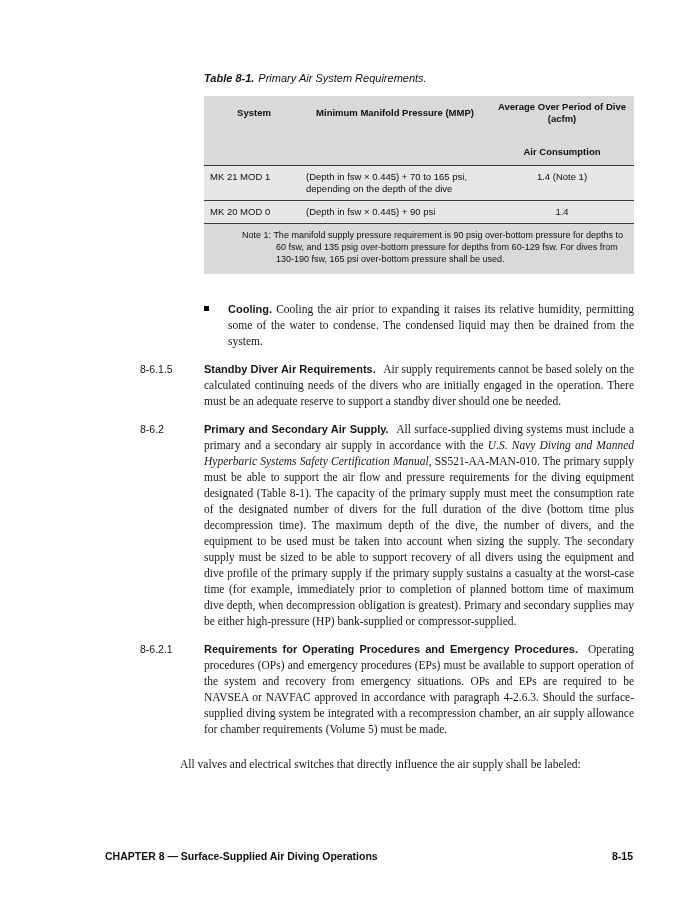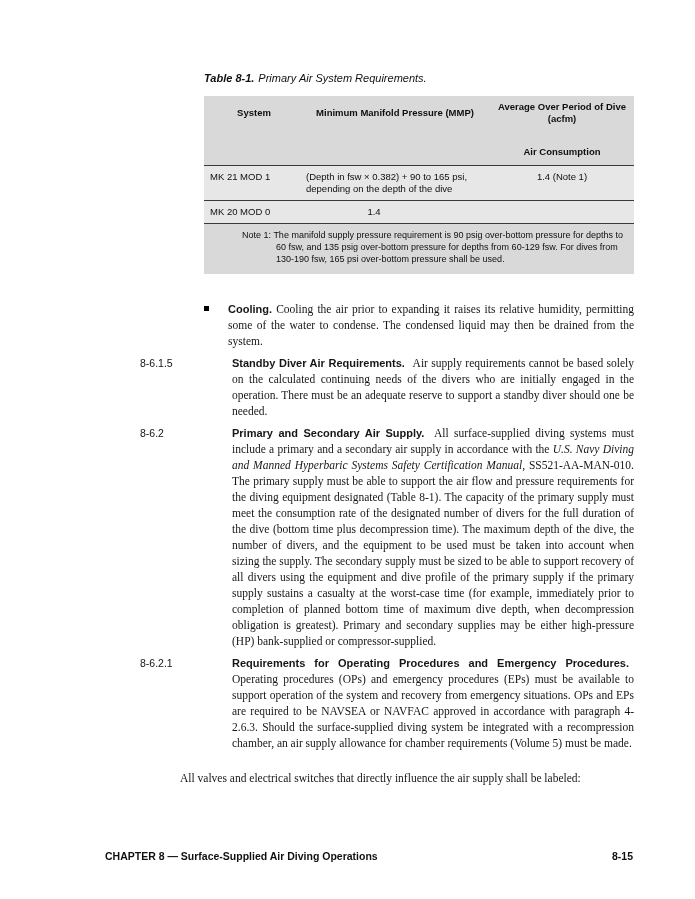--- a/index.html
+++ b/index.html
@@ -89,21 +89,21 @@
     text-align: justify;
   }
   .bullet .body-text { flex: 1; }
   .runin-bold {
     font-family: "Liberation Sans", sans-serif;
     font-weight: bold;
     font-size: 11px;
   }
 
   
-  .section { display: flex; margin-top: 6px; gap: 28px; }
+  .section { display: flex; margin-top: 12px; }
   .sec-num {
     flex: none;
     width: 64px;
     font-family: "Liberation Sans", sans-serif;
     font-size: 10.5px;
     padding-top: 2px;
     color: #141414;
   }
   .sec-body { width: 430px; }
   .sec-head {
@@ -154,25 +154,26 @@
           <span>(acfm)</span>
         </div>
       </div>
       <div class="trow hdr-top">
         <div class="col-sys"></div>
         <div class="col-mmp"></div>
         <div class="col-acfm hdr">Air Consumption</div>
       </div>
       <div class="trow data rule">
         <div class="col-sys">MK 21 MOD 1</div>
-        <div class="col-mmp">(Depth in fsw × 0.382) + 90 to 165 psi, depending on the depth of the dive</div>
+        <div class="col-mmp">(Depth in fsw × 0.445) + 70 to 165 psi, depending on the depth of the dive</div>
         <div class="col-acfm">1.4 (Note 1)</div>
       </div>
       <div class="trow data rule">
         <div class="col-sys">MK 20 MOD 0</div>
+        <div class="col-mmp">(Depth in fsw × 0.445) + 90 psi</div>
         <div class="col-acfm">1.4</div>
       </div>
       <div class="tnote">
         <span class="note-inner"><span class="note-label">Note 1:</span> <span>The manifold supply pressure requirement is 90 psig over-bottom pressure for depths to 60 fsw, and 135 psig over-bottom pressure for depths from 60-129 fsw. For dives from 130-190 fsw, 165 psi over-bottom pressure shall be used.</span></span>
       </div>
     </div>
 
     <div class="bullet">
       <span class="bullet-square"></span>
       <p class="body-text">

